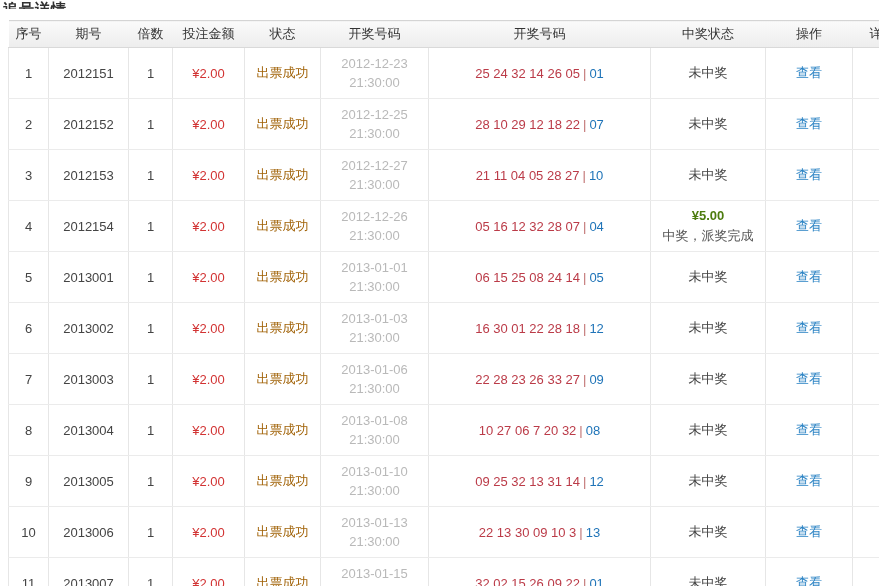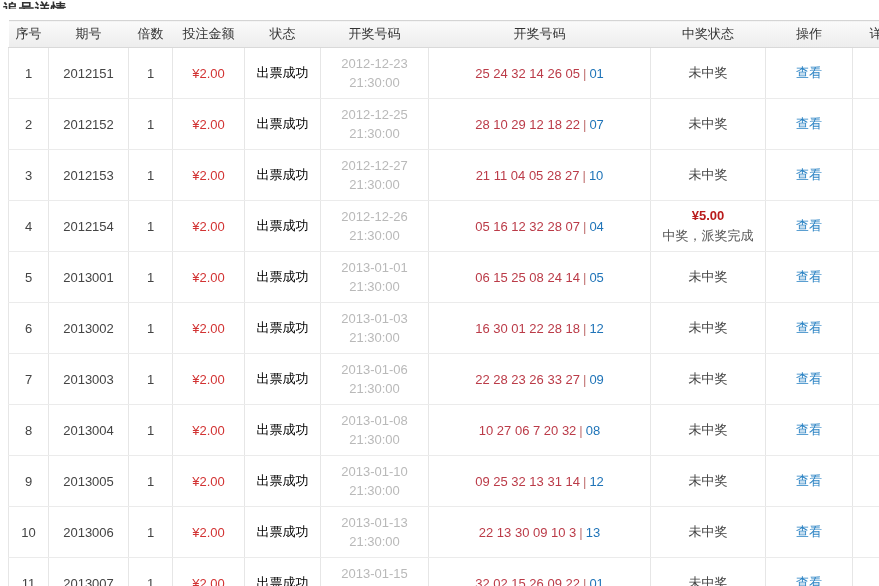--- a/index.html
+++ b/index.html
@@ -40,26 +40,26 @@
     text-align:center;
     vertical-align:middle;
     color:#444;
     padding:0;
     overflow:hidden;
     white-space:nowrap;
   }
   tbody td:first-child { border-left:1px solid #e6e6e6; }
   tbody td:last-child { border-right:none; }
   .amount { color:#d23333;margin-top:28px; }
-  .muted { color:#000000; }
+  .muted { color:#a16207; }
   .date-line { color:#b9b9b9; line-height:19px; }
   .num-red { color:#bb3b48; }
   .num-pipe { color:#c07070; padding:0 3px; }
   .num-blue { color:#1f74b8; }
-  .prize { color:#b91c1c; font-weight:bold; line-height:20px; }
+  .prize { color:#4d7c0f; font-weight:bold; line-height:20px; }
   .win-note { color:#555; line-height:20px; }
   .view-link { color:#2b83c4; cursor:pointer; }
 </style>
 </head>
 <body>
 
 <div class="screen">
   <div class="title-clip">
     <span>追号详情</span>
   </div>

